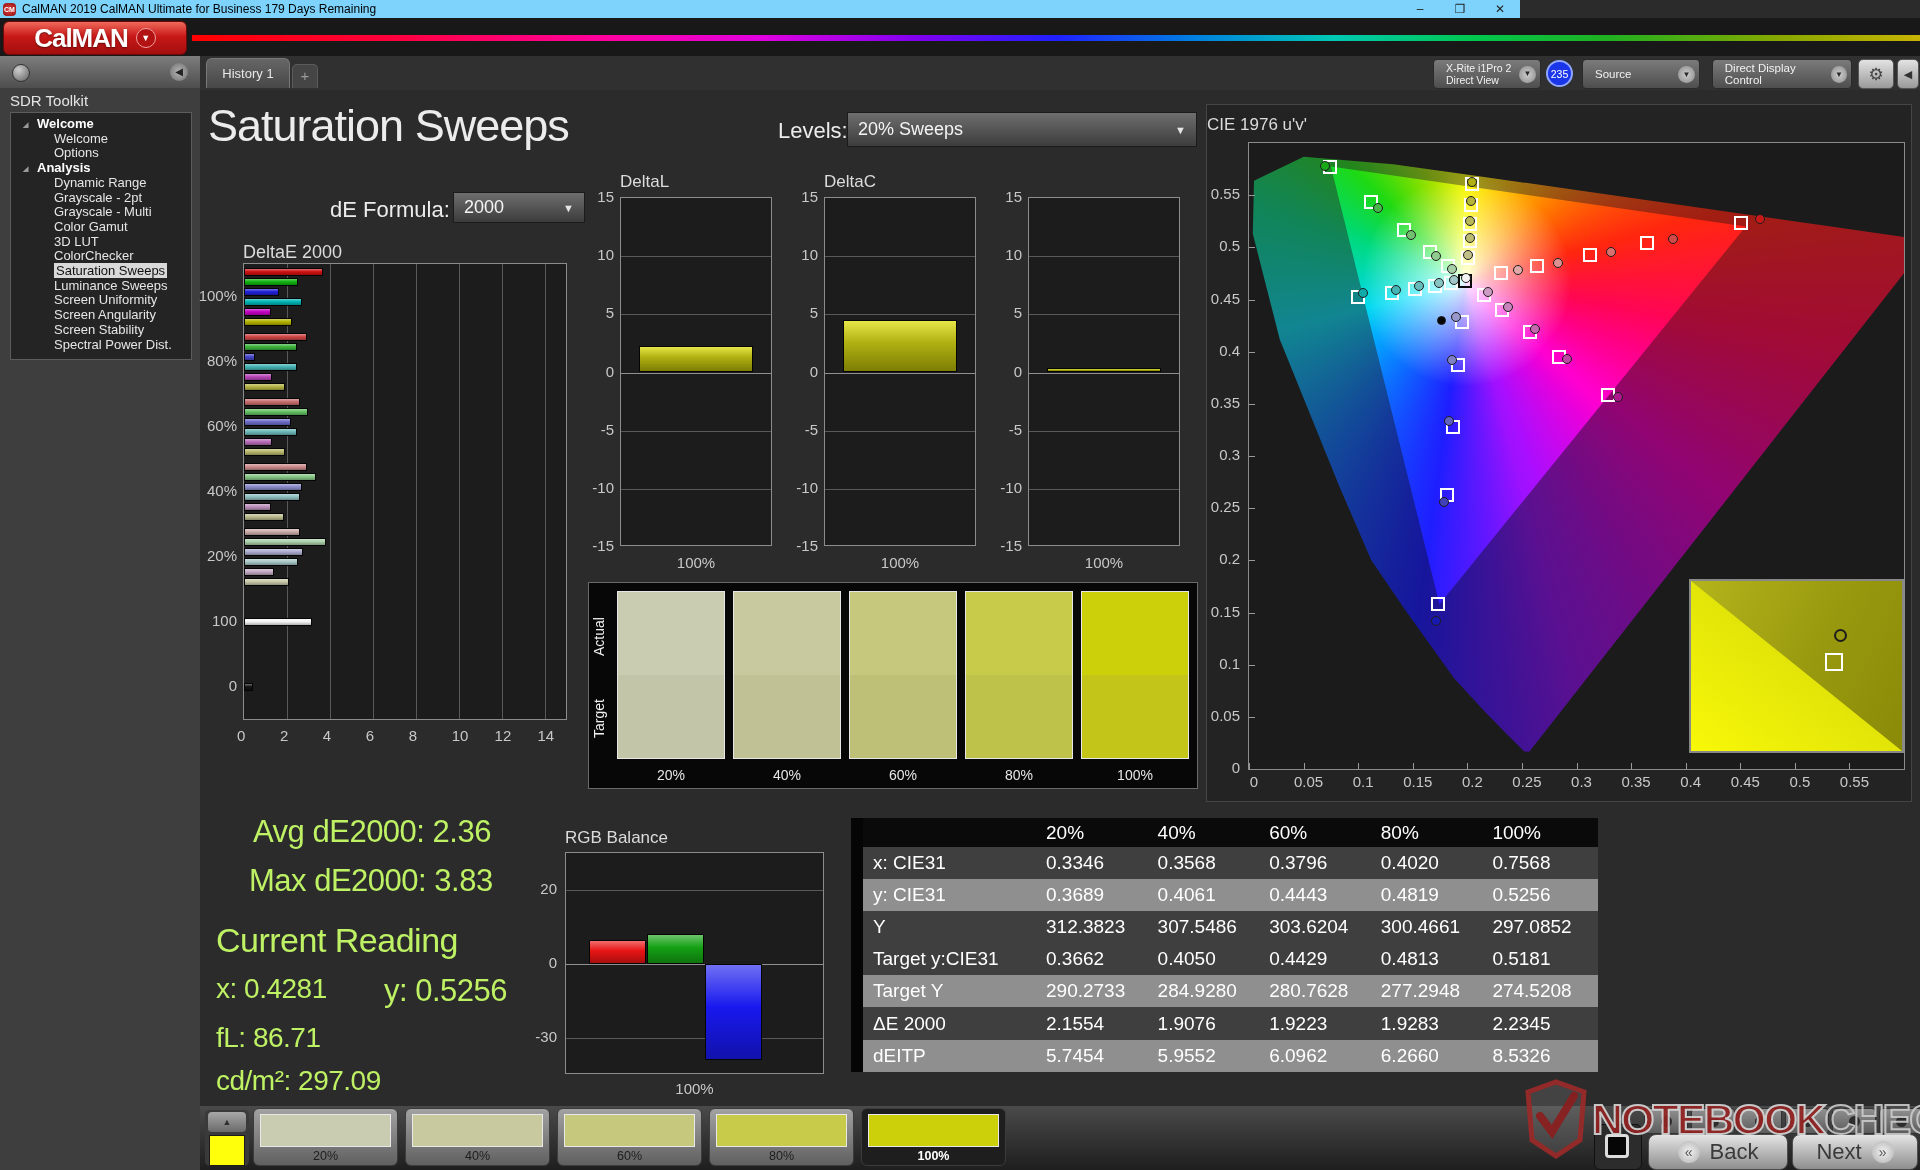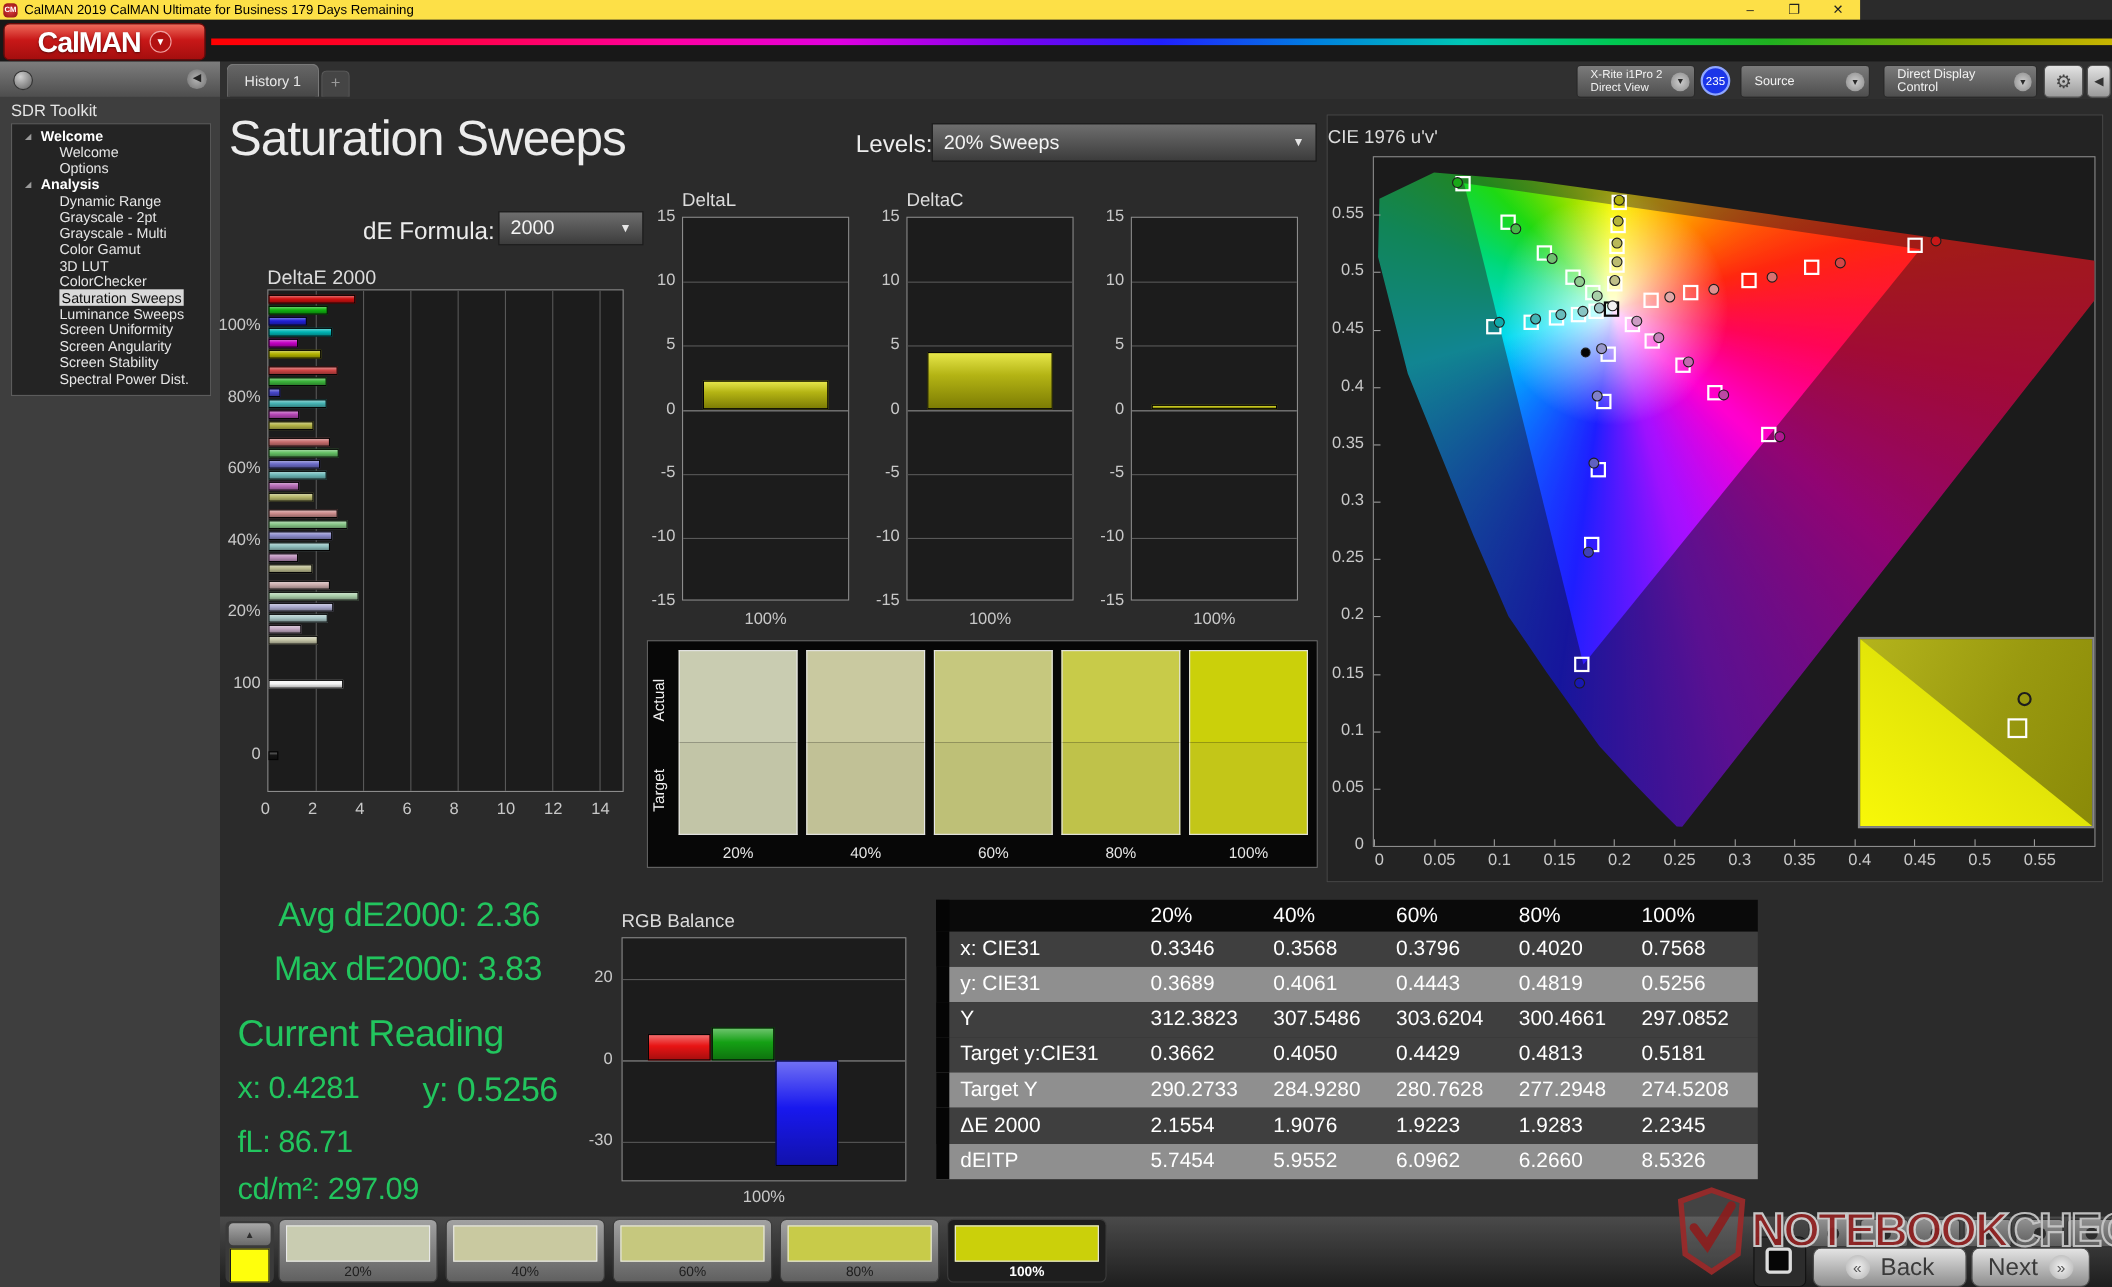--- a/index.html
+++ b/index.html
@@ -1,21 +1,21 @@
 <!DOCTYPE html>
 <html><head>
 <meta charset="utf-8">
 <style>
   html,body{margin:0;padding:0;background:#000;}
   #root{position:relative;width:1920px;height:1170px;overflow:hidden;
         font-family:"Liberation Sans",sans-serif;background:#2b2b2b;
         -webkit-font-smoothing:antialiased;}
   .abs{position:absolute;}
   
-  #titlebar{left:0;top:0;width:1691px;height:18px;background:#fde047;color:#000;
+  #titlebar{left:0;top:0;width:1520px;height:18px;background:#7dd3fc;color:#000;
             font-size:12px;display:flex;align-items:center;}
   #appicon{width:13px;height:13px;border-radius:4px;background:radial-gradient(circle,#e04040,#8f0f0f);
            margin:0 6px 0 3px;color:#fff;font-size:7px;font-weight:bold;display:flex;align-items:center;justify-content:center;}
   #wintitle{flex:1;}
   .winctl{width:40px;text-align:center;font-size:12px;color:#222;}
   
   #appheader{left:0;top:18px;width:1920px;height:38px;background:#181818;}
   #logo{position:absolute;left:3px;top:3px;width:182px;height:32px;border-radius:6px;
         background:linear-gradient(#ef6a5a,#c81818 45%,#a40e0e);border:1px solid #6d0808;
         display:flex;align-items:center;justify-content:center;gap:8px;}
@@ -87,21 +87,21 @@
   
   #swatchpanel{left:588px;top:582px;width:610px;height:207px;background:#070707;border:1px solid #6a6a6a;box-sizing:border-box;}
   .rotlabel{position:absolute;left:2px;width:16px;color:#f0f0f0;font-size:14px;writing-mode:vertical-rl;
             transform:rotate(180deg);text-align:center;}
   .swcol{position:absolute;top:8px;width:108px;}
   .swcol .sw{width:108px;height:84px;box-sizing:border-box;}
   .swcol .swa{border:1px solid #e6e6e6;border-bottom:none;}
   .swcol .swt{border:1px solid #e6e6e6;border-top:none;}
   .swcol .lbl{margin-top:8px;text-align:center;font-size:14px;color:#e6e6e6;}
   
-  .stat{color:#22c55e;letter-spacing:-0.5px;}
+  .stat{color:#bef264;letter-spacing:-0.5px;}
   
   #ciepanel{left:1206px;top:104px;width:706px;height:698px;background:#232323;border:1px solid #454545;box-sizing:border-box;}
   #cieplot{position:absolute;left:41px;top:37px;width:657px;height:628px;background:#1b1b1b;
            border:1px solid #8c8c8c;box-sizing:border-box;overflow:hidden;}
   .cielayer{position:absolute;left:0;top:0;width:657px;height:628px;}
   .tickmark{position:absolute;background:#9a9a9a;}
   .sqmark{position:absolute;width:14px;height:14px;border:2px solid #fff;box-sizing:border-box;}
   .cimark{position:absolute;border-radius:50%;border:1.5px solid #1d1d1d;box-sizing:border-box;}
   #inset{position:absolute;border:2px solid #888;box-sizing:border-box;overflow:hidden;}
   #inset .base{position:absolute;inset:0;background:linear-gradient(115deg,#b4b41c,#99990f 55%,#8a8a08);}
@@ -676,21 +676,21 @@
         <div class="smallbtn" style="left: 1632px;"></div>
         <div class="smallbtn" style="left: 1679px;"></div>
       </div>
     <div id="stopbtn">
         <div class="sq"></div>
       </div>
     <div class="navbtn" style="left:1448px;width:140px;">
       <span class="g">«</span>
       <span>Back</span>
     </div>
-    <div class="navbtn" style="left:1592px;width:108px;">
+    <div class="navbtn" style="left:1592px;width:126px;">
       <span>Next</span>
       <span class="g">»</span>
     </div>
   </div>
 
   <div id="watermark" class="abs">
     <svg width="72" height="82" viewBox="0 0 72 82">
       <path d="M8 14 L36 4 L64 14 L60 62 L36 78 L12 62 Z" fill="rgba(190,190,190,0.18)" stroke="#9c2a2a" stroke-width="5"></path>
       <path d="M20 38 L32 54 L54 18" fill="none" stroke="#8d2020" stroke-width="8" stroke-linecap="round"></path>
     </svg>

